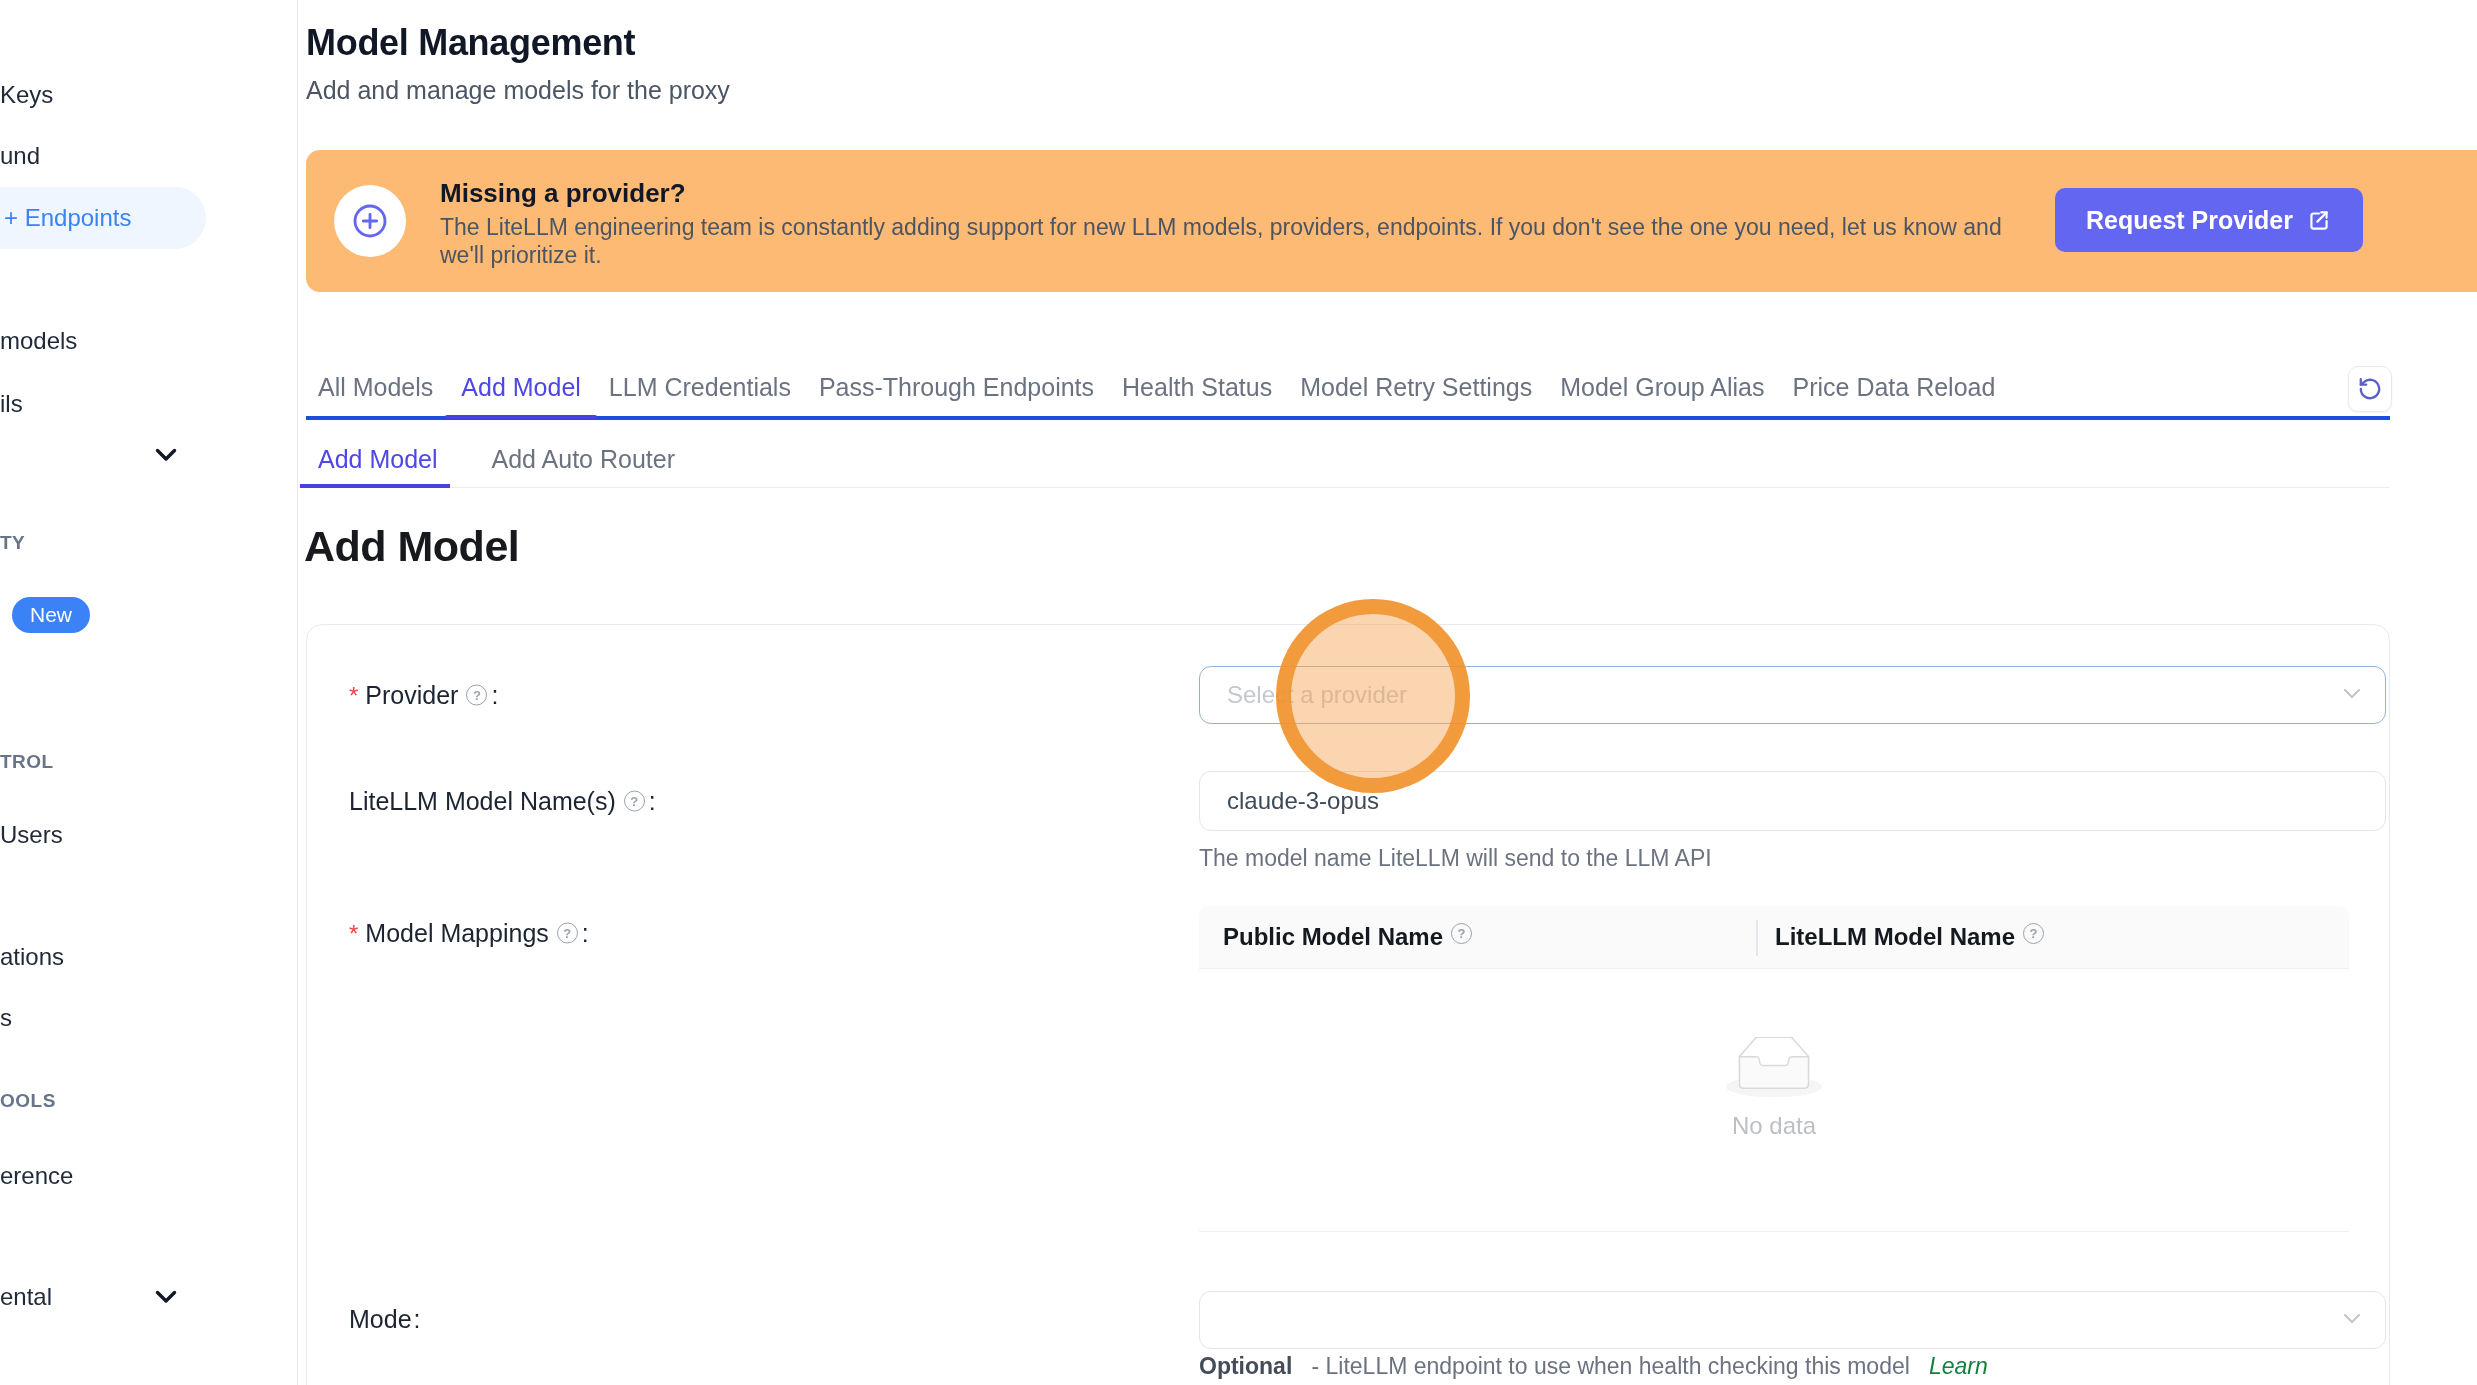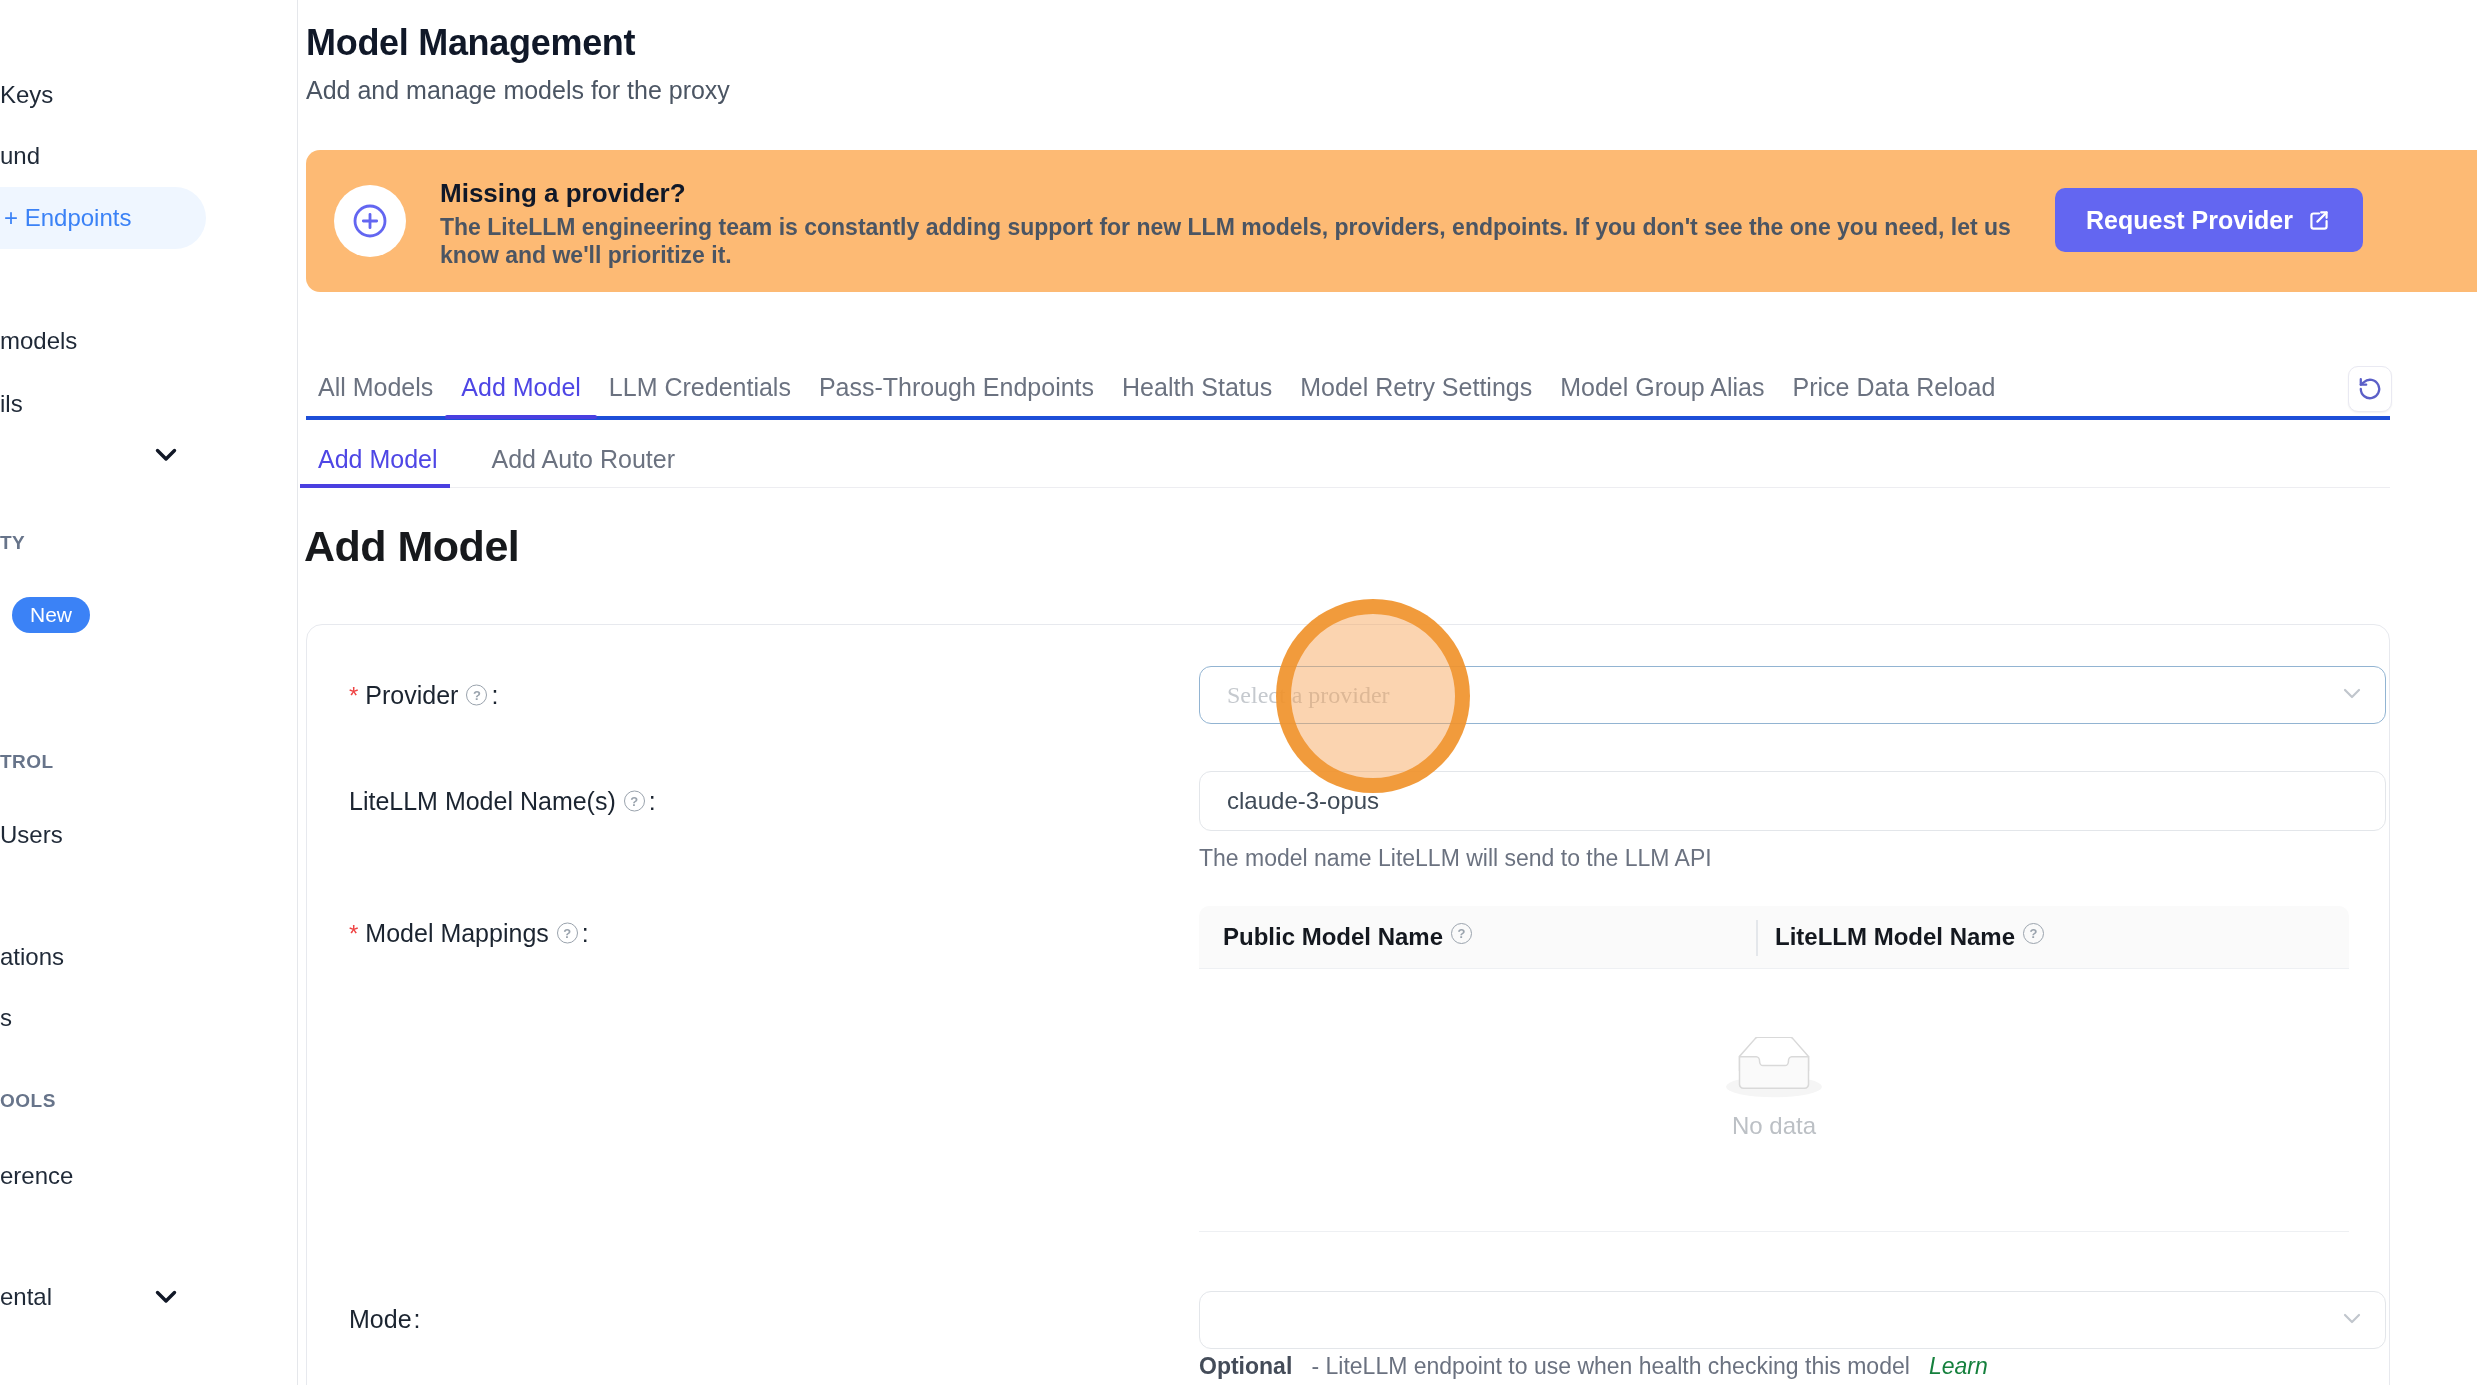--- a/index.html
+++ b/index.html
@@ -26,21 +26,21 @@
   
   .page-title { left:306px; top:22px; font-size:36px; font-weight:700; color:#101828; letter-spacing:-.3px; }
   .page-subtitle { left:306px; top:76px; font-size:25px; color:#4b5563; }
 
   
   #banner { left:306px; top:150px; width:2403px; height:142px; background:#fdba74; border-radius:14px; }
   #banner .icon-wrap { position:absolute; left:28px; top:35px; width:72px; height:72px;
                        background:#fff; border-radius:50%; display:flex; align-items:center; justify-content:center; }
   #banner .b-title { position:absolute; left:134px; top:28px; font-size:26px; font-weight:700; color:#101828; }
   #banner .b-body { position:absolute; left:134px; top:63px; width:1600px;
-                    font-size:23px; line-height:28px; color:#4b5563;font-weight:bold; }
+                    font-size:23px; line-height:28px; color:#4b5563; }
   #req-btn { position:absolute; left:1749px; top:38px; width:308px; height:64px;
              background:#6366f1; border-radius:10px; border:none; color:#fff;
              display:flex; align-items:center; justify-content:center; gap:13px;
              font-size:25px; font-weight:600; font-family:inherit; cursor:pointer; }
 
   
   #tabs-row { left:306px; top:358px; width:2084px; height:62px; border-bottom:4px solid #1d4ed8;
               display:flex; align-items:center; gap:28px; padding-left:12px; }
   .tab { position:relative; height:60px; display:flex; align-items:center;
          font-size:25px; color:#6b7280; white-space:nowrap; cursor:pointer; }
@@ -69,21 +69,21 @@
             display:flex; align-items:center; font-size:25px; color:#1b2430; white-space:nowrap; }
   .req { color:#ef4444; margin-right:7px; font-size:24px; }
   .help { width:21px; height:21px; border:1.6px solid #9aa3ad; border-radius:50%;
           color:#9aa3ad; font-size:13px; font-weight:700; display:inline-flex;
           align-items:center; justify-content:center; margin-left:8px; margin-right:2px; }
   .colon { margin-left:2px; }
   .sel { position:absolute; left:892px; width:1187px; background:#fff; border-radius:12px; }
   .sel .chev { position:absolute; right:24px; top:50%; transform:translateY(-50%); }
   #provider-select { top:41px; height:58px; border:1.5px solid #92b4d2; }
   .placeholder { position:absolute; left:27px; top:50%; transform:translateY(-50%);
-                 font-size:24px; color:#c5c9ce;font-family:Liberation Serif, serif; }
+                 font-size:24px; color:#c5c9ce; }
   #model-name-input { top:146px; height:60px; border:1.5px solid #e3e6ea; }
   .input-text { position:absolute; left:27px; top:50%; transform:translateY(-50%);
                 font-size:24px; color:#3f4a57; }
   .helper { position:absolute; left:892px; font-size:23px; color:#6b7280; line-height:30px; }
 
   
   #map-table { position:absolute; left:892px; top:281px; width:1150px; height:326px; }
   #map-table .thead { position:absolute; left:0; top:0; width:1150px; height:63px;
                       background:#fafafa; border-bottom:1px solid #eef0f3; border-radius:10px 10px 0 0; }
   .th { position:absolute; top:50%; transform:translateY(-50%); display:flex; 

